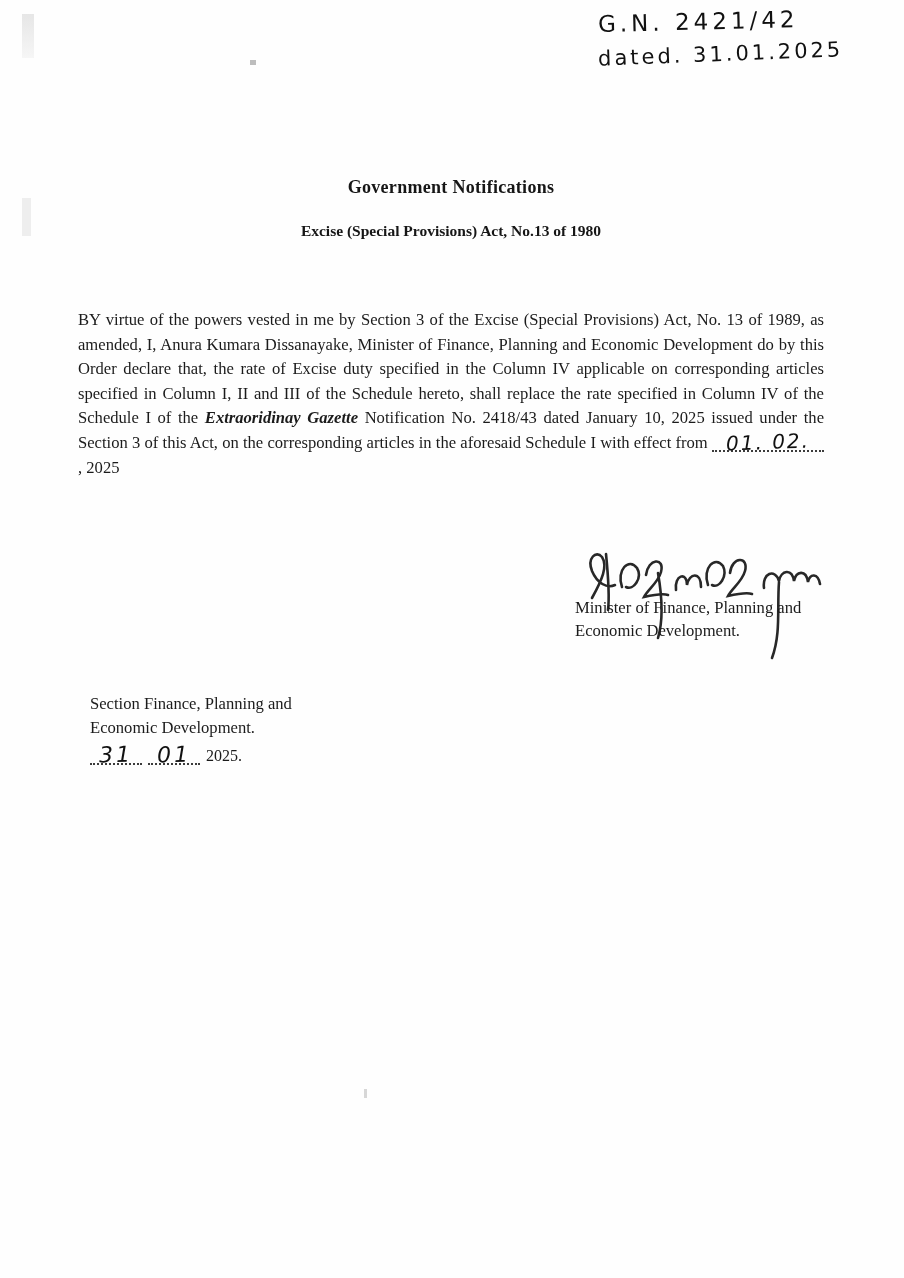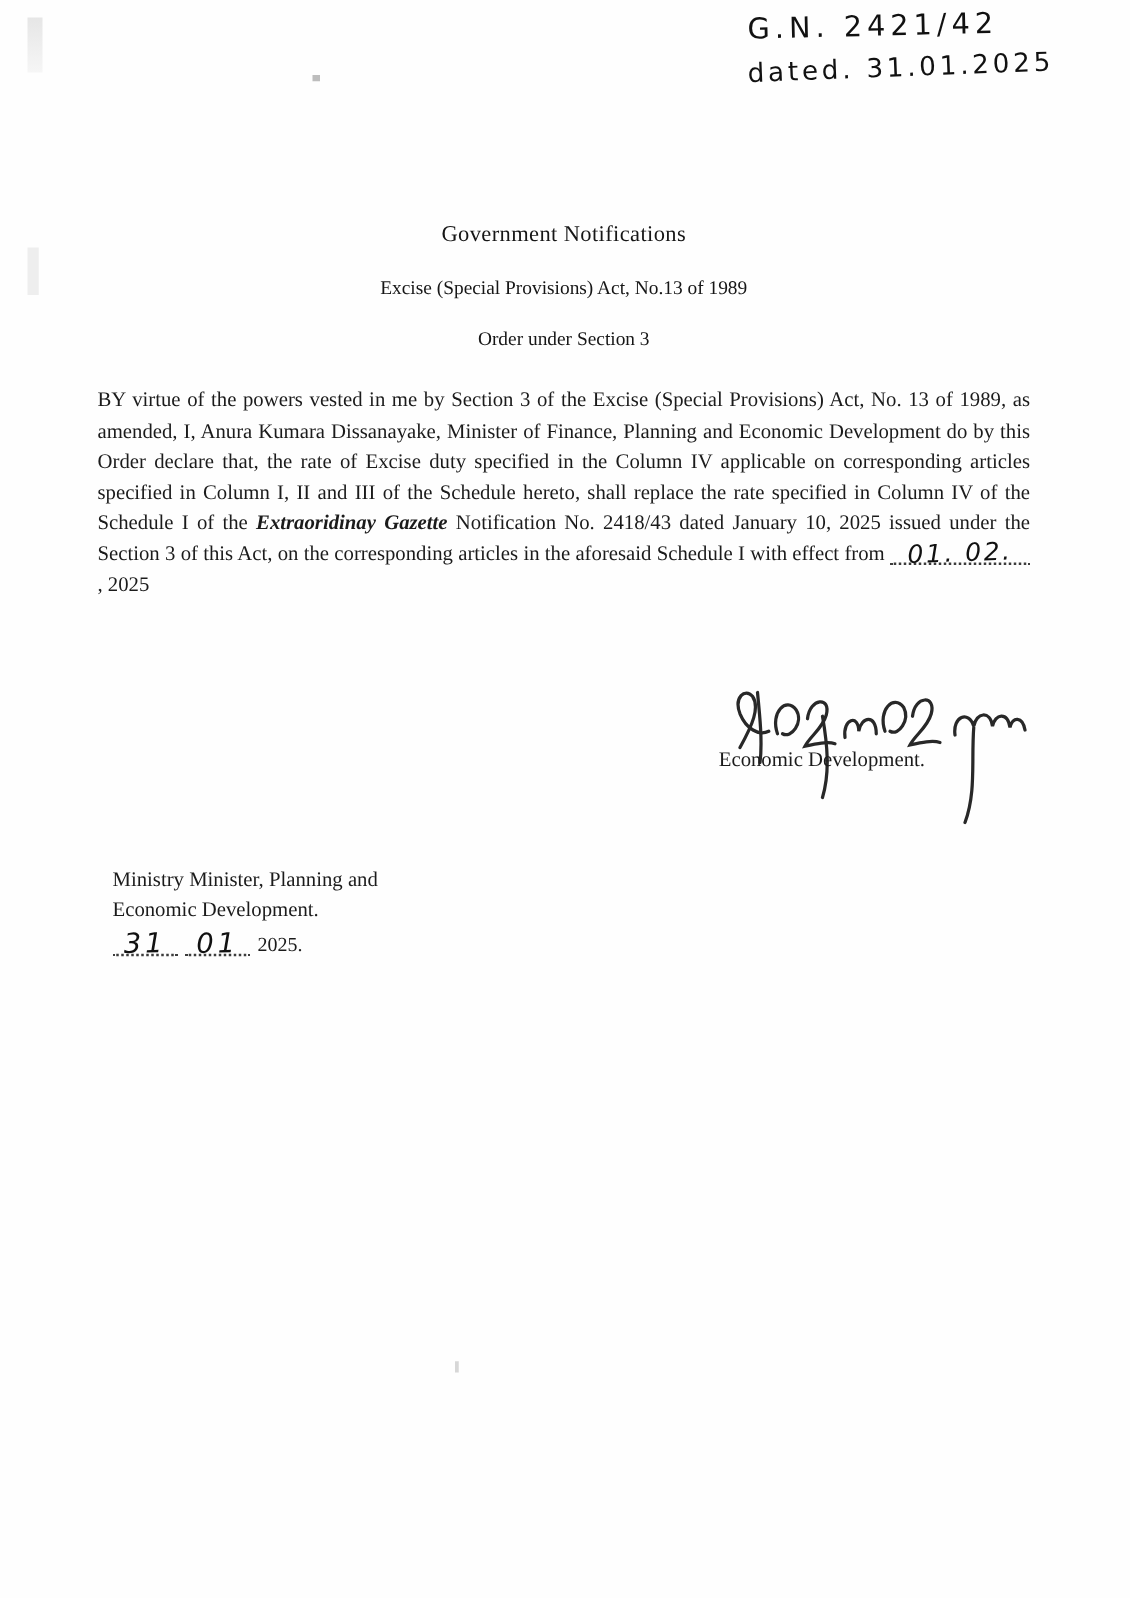--- a/index.html
+++ b/index.html
@@ -41,21 +41,21 @@
     transform: rotate(-2.2deg);
     margin-top: 8px;
   }
 
   
   .heading {
     position: absolute;
     left: 78px;
     width: 746px;
     text-align: center;
-    font-weight: normal;
+    font-weight: bold;
     color: #161616;
   }
   .doc-title    { top: 177px; font-size: 18px; letter-spacing: .3px; }
   .doc-subtitle { top: 222px; font-size: 15.5px; }
   .doc-section  { top: 263px; font-size: 15.5px; }
 
   
   .body-para {
     position: absolute;
     left: 78px;
@@ -147,43 +147,43 @@
   <div class="artifact artifact-b"></div>
   <div class="artifact speck-1"></div>
   <div class="artifact speck-2"></div>
 
   <div class="annotation">
     <div class="hw ann-line1">G.N. 2421/42</div>
     <div class="hw ann-line2">dated. 31.01.2025</div>
   </div>
 
   <div class="heading doc-title">Government Notifications</div>
-  <div class="heading doc-subtitle">Excise (Special Provisions) Act, No.13 of 1989</div>
-  <div class="heading doc-section">Order under Section 3</div>
+  <div class="heading doc-subtitle">Excise (Special Provisions) Act, No.13 of 1980</div>
 
   <p class="body-para"><span>BY virtue of the powers vested in me by Section 3 of the Excise (Special Provisions) Act, No. 13 of 1989, as amended, I, Anura Kumara Dissanayake, Minister of Finance, Planning and Economic Development do by this Order declare that, the rate of Excise duty specified in the Column IV applicable on corresponding articles specified in Column I, II and III of the Schedule hereto, shall replace the rate specified in Column IV of the Schedule I of the </span><em class="gazette">Extraoridinay Gazette</em><span> Notification No. 2418/43 dated January 10, 2025 issued under the Section 3 of this Act, on the corresponding articles in the aforesaid Schedule I with effect from </span><span class="date-slot"><span class="hw hw-ital">01. 02.</span></span><span>, 2025</span></p>
 
   <svg class="sig-svg" width="280" height="120" viewBox="0 0 280 120">
     <g fill="none" stroke="#161616" stroke-width="2.6" stroke-linecap="round" opacity="0.92">
       <path d="M32,50 C42,32 48,18 42,9 C36,2 27,10 32,23 C37,35 47,41 55,37"></path>
       <path d="M46,6 C48,26 50,46 48,62"></path>
       <path d="M62,39 C56,22 69,9 77,20 C83,30 73,43 66,39"></path>
       <path d="M86,27 C88,10 105,9 101,24 C98,35 88,41 84,49 C93,47 102,45 108,47"></path>
       <path d="M98,25 C102,48 104,70 98,90"></path>
       <path d="M116,42 C114,27 127,23 127,37 C129,25 141,23 141,39"></path>
       <path d="M148,37 C142,20 155,7 163,18 C168,28 159,41 152,37"></path>
       <path d="M170,25 C172,8 189,8 185,23 C182,34 172,40 168,48 C177,46 186,44 192,46"></path>
       <path d="M204,40 C202,25 215,20 219,33 C221,22 232,20 234,33 C236,23 246,21 248,34 C250,25 258,25 260,36"></path>
       <path d="M219,34 C217,60 221,86 212,110"></path>
     </g>
   </svg>
 
   <div class="sig-block">
+    <div>Minister of Finance, Planning and</div>
     <div>Economic Development.</div>
   </div>
 
   <div class="footer-block">
-    <div>Ministry Minister, Planning and</div>
+    <div>Section Finance, Planning and</div>
     <div>Economic Development.</div>
     <div class="footer-date"><span class="date-slot-sm"><span class="hw hw-lg">31</span></span><span class="date-slot-sm"><span class="hw hw-lg">01</span></span><span class="typed-year">2025.</span></div>
   </div>
 
 </div>
 
 </body></html>

